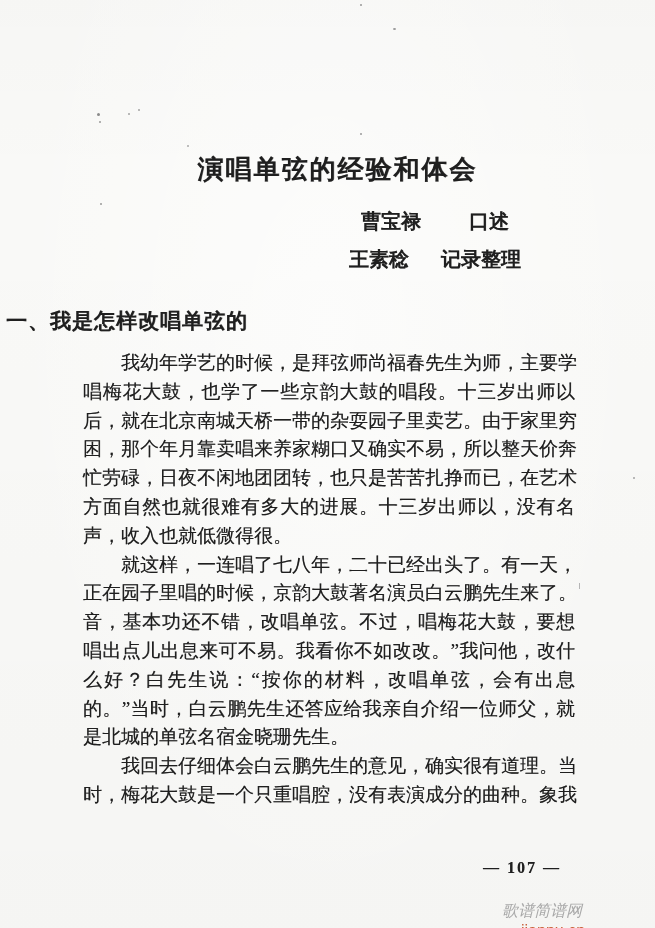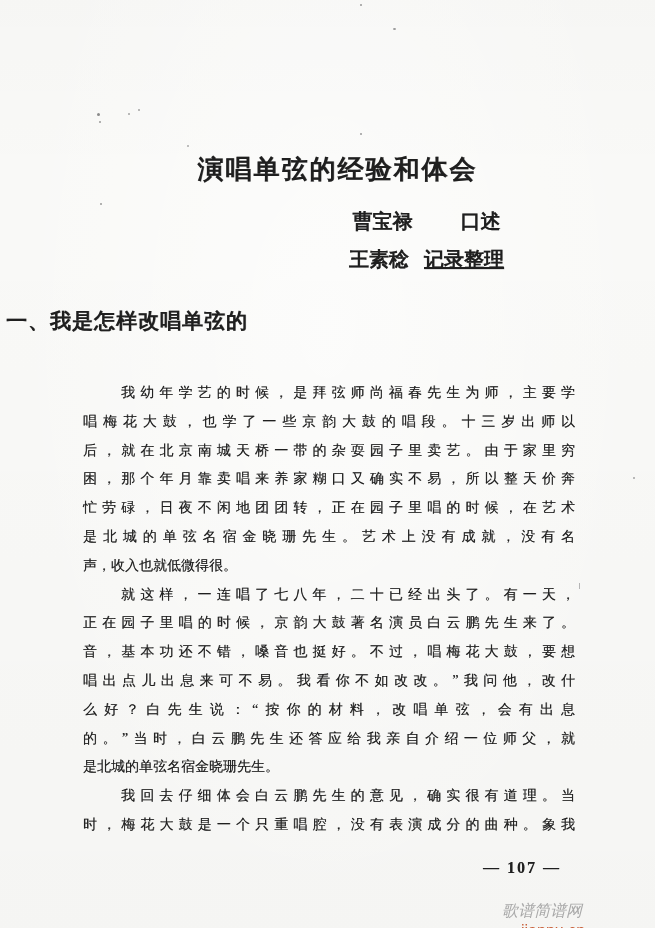--- a/index.html
+++ b/index.html
@@ -37,40 +37,40 @@
     position: absolute;
     top: 209px;
     left: 349px;
     font-size: 20px;
     font-weight: 700;
     text-shadow: 0.3px 0.3px 0.3px rgba(0,0,0,0.4);
     text-align: center;
   }
   .attr-line { height: 38px; line-height: 24px; }
   .role-gap-wide { margin-left: 48px; }
-  .role-gap-narrow { margin-left: 15px; text-decoration: underline; }
+  .role-gap-narrow { margin-left: 32px; }
   .section-heading {
     position: absolute;
     top: 307px;
     left: 0;
     width: 100%;
     margin: 0;
     text-align: left;
     font-size: 21px;
     font-weight: 700;
     letter-spacing: 1px;
     text-indent: 6px;
     text-shadow: 0.4px 0.4px 0.4px rgba(0,0,0,0.45);
   }
   .body-text {
     position: absolute;
-    top: 379px;
+    top: 349px;
     left: 83px;
     width: 492px;
-    font-size: 14px;
+    font-size: 19px;
   }
   .bline {
     height: 28.8px;
     line-height: 28.8px;
     text-align: justify;
     text-align-last: justify;
     white-space: nowrap;
     text-shadow: 0.35px 0.35px 0.35px rgba(0,0,0,0.5);
   }
   .bline.indent { text-indent: 38px; }
@@ -126,26 +126,26 @@
     </div>
   </div>
 
   <h2 class="section-heading">一、我是怎样改唱单弦的</h2>
 
   <div class="body-text">
     <div class="bline indent">我幼年学艺的时候，是拜弦师尚福春先生为师，主要学</div>
     <div class="bline">唱梅花大鼓，也学了一些京韵大鼓的唱段。十三岁出师以</div>
     <div class="bline">后，就在北京南城天桥一带的杂耍园子里卖艺。由于家里穷</div>
     <div class="bline">困，那个年月靠卖唱来养家糊口又确实不易，所以整天价奔</div>
-    <div class="bline">忙劳碌，日夜不闲地团团转，正在园子里唱的时候，在艺术</div>
-    <div class="bline">是北城的单弦名宿金晓珊先生。艺术上没有成就，没有名</div>
+    <div class="bline">忙劳碌，日夜不闲地团团转，也只是苦苦扎挣而已，在艺术</div>
+    <div class="bline">方面自然也就很难有多大的进展。十三岁出师以，没有名</div>
     <div class="bline noexp">声，收入也就低微得很。</div>
     <div class="bline indent">就这样，一连唱了七八年，二十已经出头了。有一天，</div>
     <div class="bline">正在园子里唱的时候，京韵大鼓著名演员白云鹏先生来了。</div>
-    <div class="bline">音，基本功还不错，嗓音也挺好。不过，唱梅花大鼓，要想</div>
+    <div class="bline">音，基本功还不错，改唱单弦。不过，唱梅花大鼓，要想</div>
     <div class="bline">唱出点儿出息来可不易。我看你不如改改。”我问他，改什</div>
     <div class="bline">么好？白先生说：“按你的材料，改唱单弦，会有出息</div>
     <div class="bline">的。”当时，白云鹏先生还答应给我亲自介绍一位师父，就</div>
     <div class="bline noexp">是北城的单弦名宿金晓珊先生。</div>
     <div class="bline indent">我回去仔细体会白云鹏先生的意见，确实很有道理。当</div>
     <div class="bline">时，梅花大鼓是一个只重唱腔，没有表演成分的曲种。象我</div>
   </div>
 
   <div class="page-number">— 107 —</div>
 

